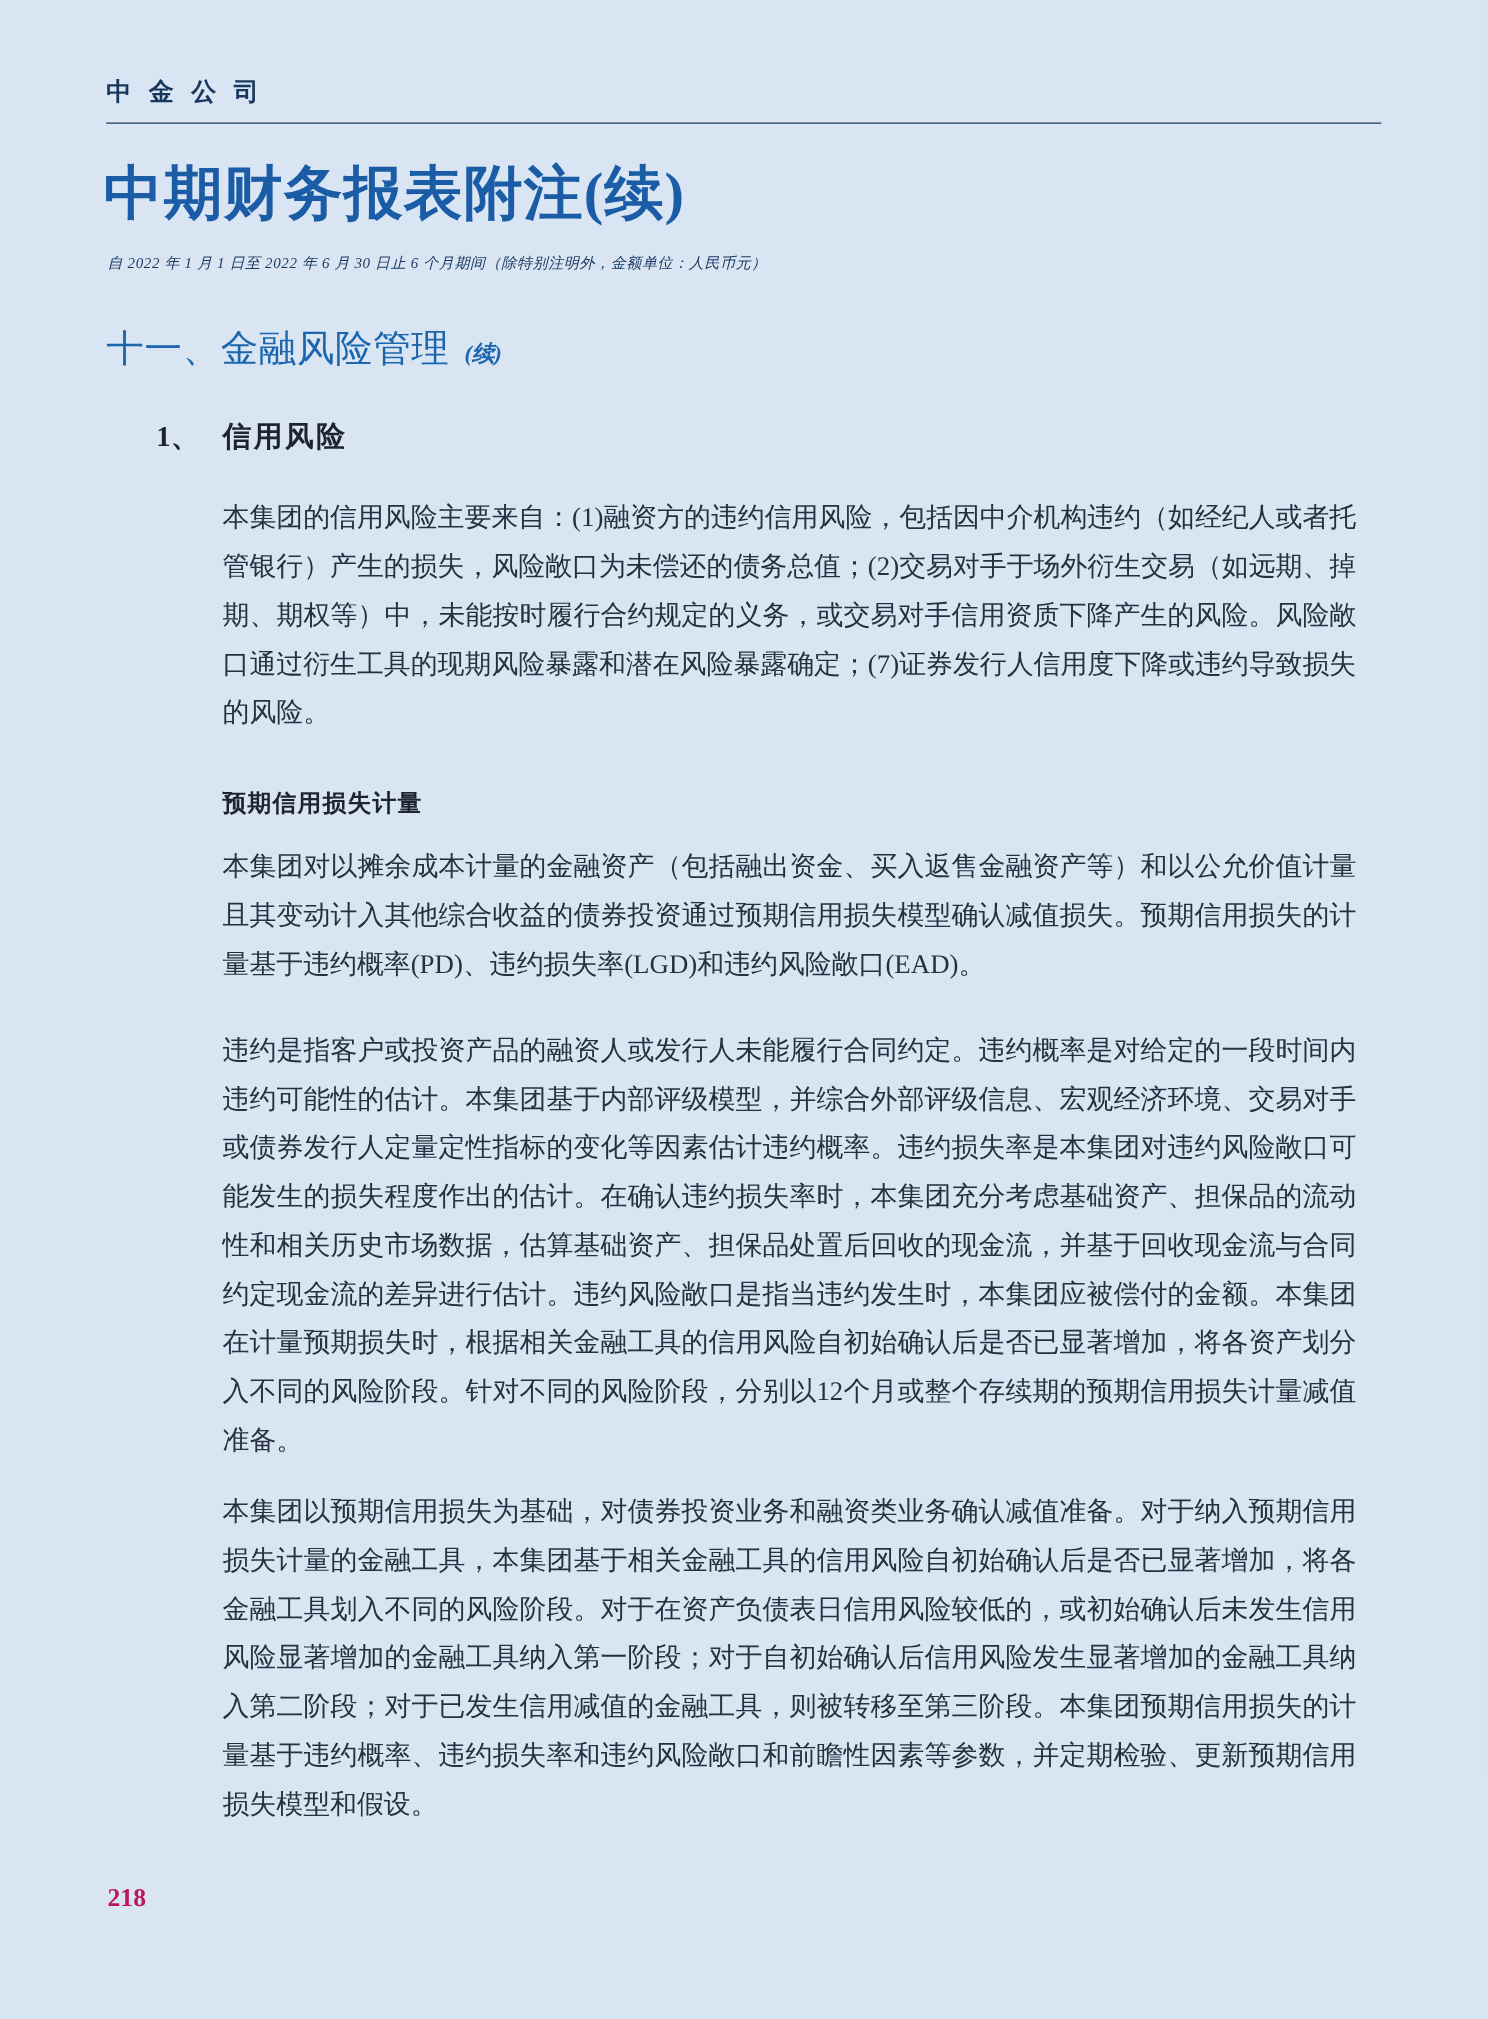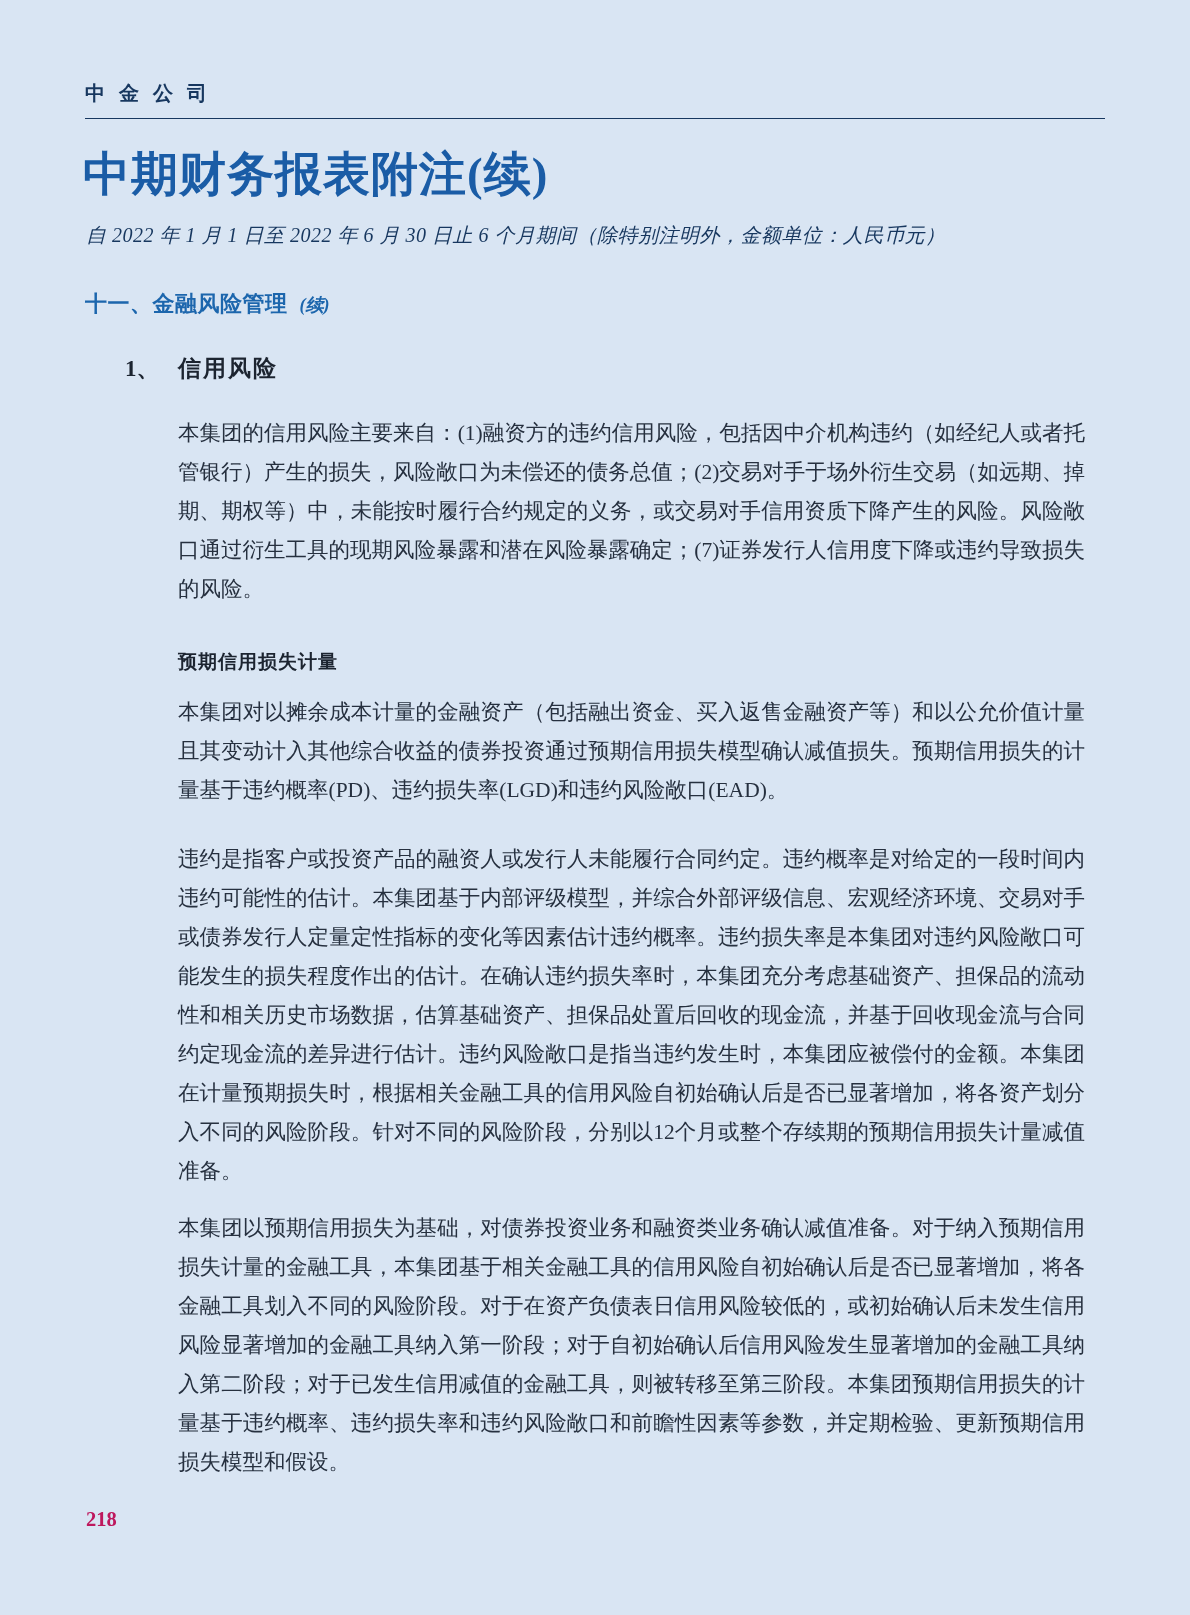--- a/index.html
+++ b/index.html
@@ -8,21 +8,21 @@
     background: #c9d6e6;
   }
   .page {
     position: relative;
     width: 1190px;
     height: 1615px;
     margin: 0 auto;
     background: #d9e5f3;
     overflow: hidden;
     box-sizing: border-box;
-    padding-top: 80px;
+    padding-top: 60px;
   }
   
   .brand {
     margin: 0 85px 0 85px;
     font-size: 20px;
     font-weight: bold;
     letter-spacing: 14px;
     color: #17375f;
   }
   .header-rule {
@@ -33,33 +33,33 @@
   }
   .doc-title {
     margin: 24px 85px 0 83px;
     font-size: 47px;
     font-weight: bold;
     color: #1a5ca6;
     letter-spacing: 1px;
   }
   .doc-subtitle {
     margin: 16px 85px 0 86px;
-    font-size: 20px;
+    font-size: 12px;
     font-style: italic;
     color: #17375f;
     letter-spacing: 0.5px;
   }
   
   .section-heading {
     margin: 40px 85px 0 85px;
     color: #1c66ad;
   }
   .section-heading .sec-title {
-    font-size: 22px;
-    font-weight: bold;
+    font-size: 30px;
+    font-weight: normal;
     letter-spacing: 0.5px;
   }
   .section-heading .sec-cont {
     font-size: 18px;
     font-style: italic;
     font-weight: bold;
     margin-left: 8px;
   }
   .subsection {
     position: relative;

